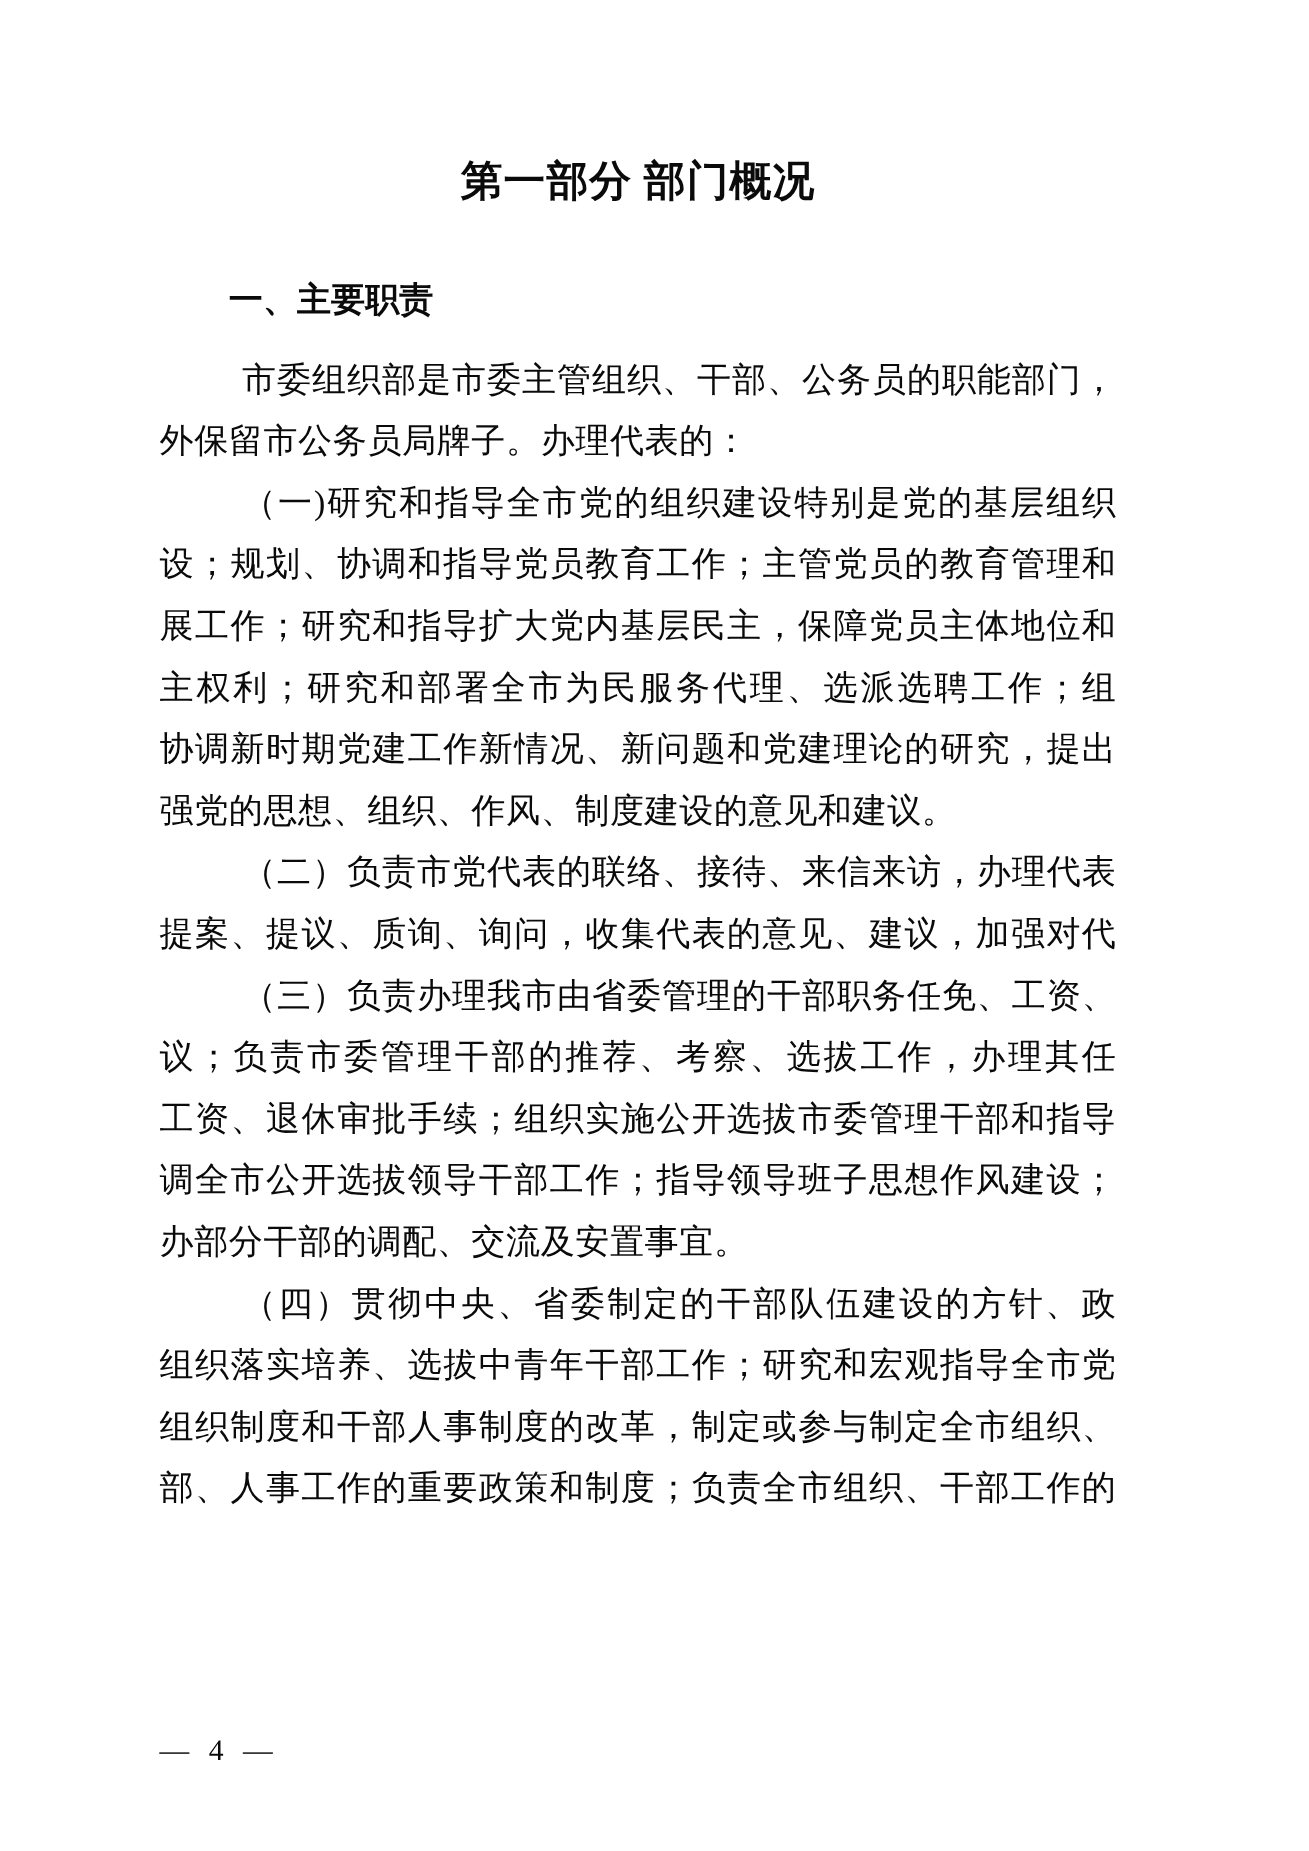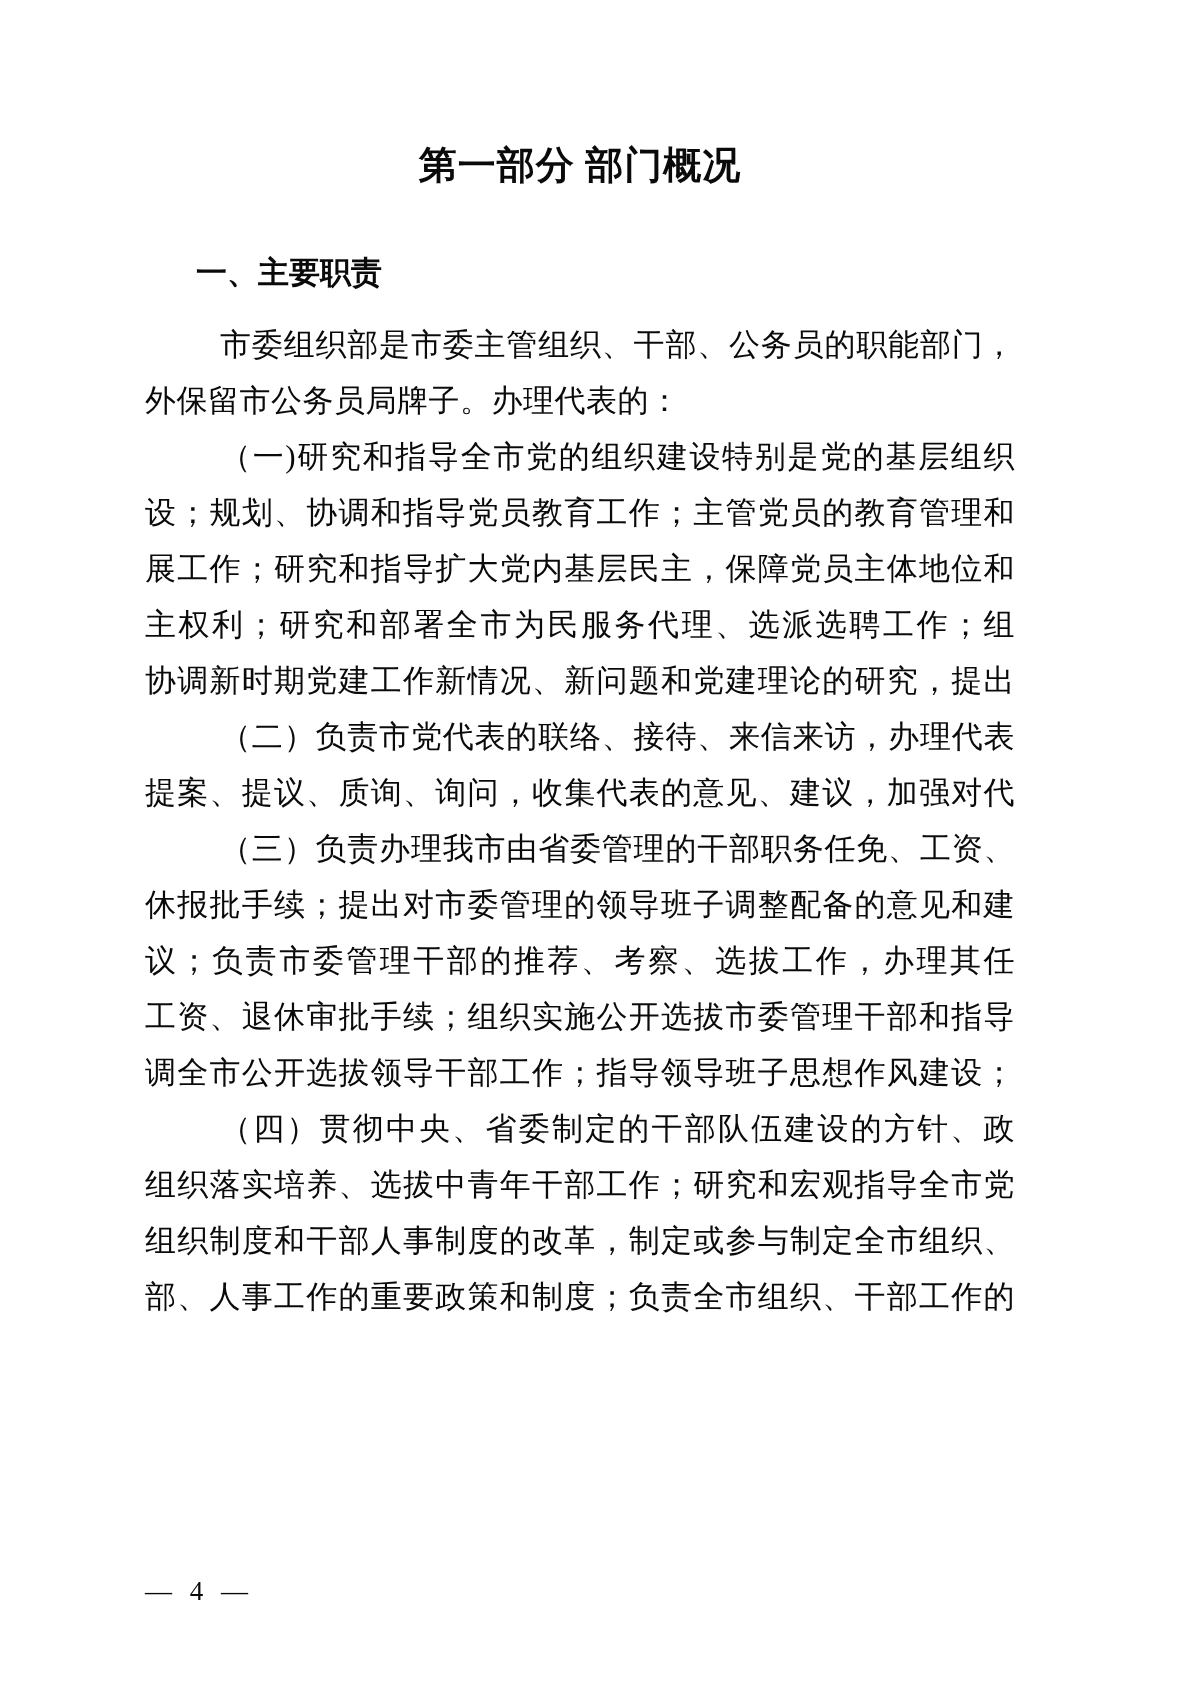--- a/index.html
+++ b/index.html
@@ -30,21 +30,21 @@
     text-align: center;
     font-size: 38px;
     font-weight: bold;
     letter-spacing: 1px;
     font-family: "Liberation Serif", "DejaVu Serif", serif;
     white-space: nowrap;
   }
   .section-heading {
     position: absolute;
     top: 256px;
-    left: 196px;
+    left: 208px;
     font-size: 31px;
     line-height: 34px;
     font-weight: bold;
     letter-spacing: 0px;
     font-family: "Liberation Sans", "DejaVu Sans", sans-serif;
     white-space: nowrap;
   }
   .body-text {
     position: absolute;
     top: 317px;
@@ -95,31 +95,32 @@
       <div class="paragraph">
         <div class="line first">市委组织部是市委主管组织、干部、公务员的职能部门，对</div>
         <div class="line para-end">外保留市公务员局牌子。办理代表的：</div>
       </div>
       <div class="paragraph">
         <div class="line first">（一)研究和指导全市党的组织建设特别是党的基层组织建</div>
         <div class="line">设；规划、协调和指导党员教育工作；主管党员的教育管理和发</div>
         <div class="line">展工作；研究和指导扩大党内基层民主，保障党员主体地位和民</div>
         <div class="line">主权利；研究和部署全市为民服务代理、选派选聘工作；组织、</div>
         <div class="line">协调新时期党建工作新情况、新问题和党建理论的研究，提出加</div>
+        <div class="line para-end">强党的思想、组织、作风、制度建设的意见和建议。</div>
       </div>
       <div class="paragraph">
         <div class="line first">（二）负责市党代表的联络、接待、来信来访，办理代表的</div>
         <div class="line">提案、提议、质询、询问，收集代表的意见、建议，加强对代表</div>
       </div>
       <div class="paragraph">
         <div class="line first">（三）负责办理我市由省委管理的干部职务任免、工资、退</div>
-        <div class="line">休报批手续；提出对市委管理的领导班子调整配备的意见和建</div>
         <div class="line">议；负责市委管理干部的推荐、考察、选拔工作，办理其任免、</div>
         <div class="line">工资、退休审批手续；组织实施公开选拔市委管理干部和指导协</div>
         <div class="line">调全市公开选拔领导干部工作；指导领导班子思想作风建设；负</div>
+        <div class="line para-end">办部分干部的调配、交流及安置事宜。</div>
       </div>
       <div class="paragraph">
         <div class="line first">（四）贯彻中央、省委制定的干部队伍建设的方针、政策，</div>
         <div class="line">组织落实培养、选拔中青年干部工作；研究和宏观指导全市党的</div>
         <div class="line">组织制度和干部人事制度的改革，制定或参与制定全市组织、干</div>
         <div class="line">部、人事工作的重要政策和制度；负责全市组织、干部工作的督</div>
       </div>
     </div>
 
   <div class="page-number">— 4 —</div>

